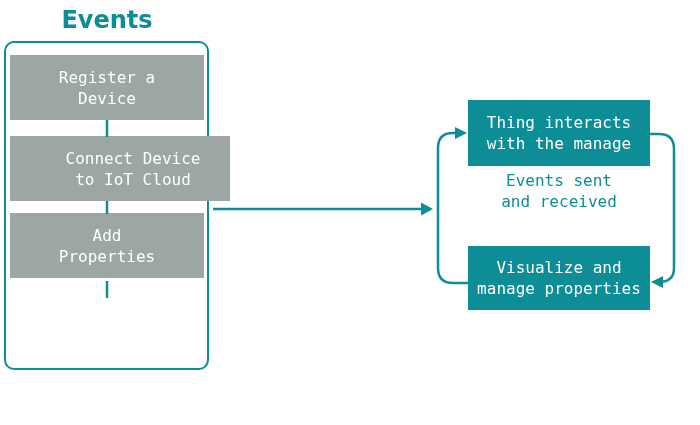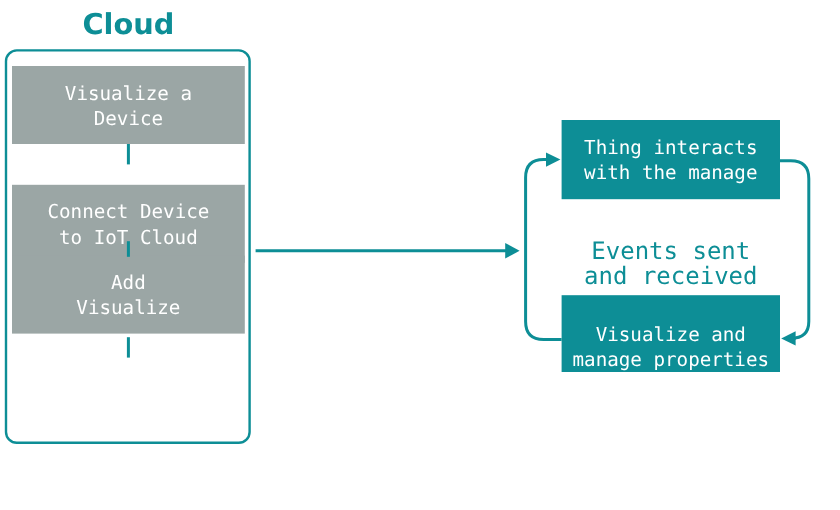--- a/index.html
+++ b/index.html
@@ -47,21 +47,21 @@
     color: #ffffff;
     display: flex;
     align-items: center;
     justify-content: center;
     text-align: center;
     font-size: 16px;
     line-height: 21px;
     white-space: pre-line;
   }
   .step.s1 { top: 12px; }
-  .step.s2 { top: 111px; }
+  .step.s2 { top: 93px; padding-left: 26px; }
   .step.s3 { top: 170px; }
   .step.s4 { top: 254px; }
   .arrows-layer {
     position: absolute;
     left: 0;
     top: 0;
     width: 700px;
     height: 425px;
     pointer-events: none;
   }
@@ -73,52 +73,52 @@
     color: #ffffff;
     display: flex;
     align-items: center;
     justify-content: center;
     text-align: center;
     font-size: 16px;
     line-height: 21px;
     white-space: pre-line;
   }
   .cycle-box.top { top: 100px; height: 66px; }
-  .cycle-box.bottom { top: 246px; height: 64px; align-items: flex-end; }
+  .cycle-box.bottom { top: 246px; height: 64px; }
   .cycle-text {
     position: absolute;
     left: 458px;
-    top: 199px;
+    top: 170px;
     width: 202px;
     text-align: center;
     color: #0d8e96;
-    font-size: 20px;
+    font-size: 16px;
     line-height: 21px;
     white-space: pre-line;
   }
 </style>
 </head>
 <body>
 
 <div class="canvas">
 
-  <div class="diagram-title">Cloud</div>
+  <div class="diagram-title">Events</div>
 
   <div class="steps-container">
     <div class="step s1">
-      <span>Visualize a
+      <span>Register a
 Device</span>
     </div>
     <div class="step s2">
       <span>Connect Device
 to IoT Cloud</span>
     </div>
     <div class="step s3">
       <span>Add
-Visualize</span>
+Properties</span>
     </div>
   </div>
 
   <svg class="arrows-layer" width="700" height="425" viewBox="0 0 700 425" fill="none" xmlns="http://www.w3.org/2000/svg">
 
     <line x1="107" y1="120" x2="107" y2="137" stroke="#0d8e96" stroke-width="2.5"></line>
     <line x1="107" y1="201" x2="107" y2="214" stroke="#0d8e96" stroke-width="2.5"></line>
     <line x1="107" y1="281" x2="107" y2="298" stroke="#0d8e96" stroke-width="2.5"></line>
 
     <g>

